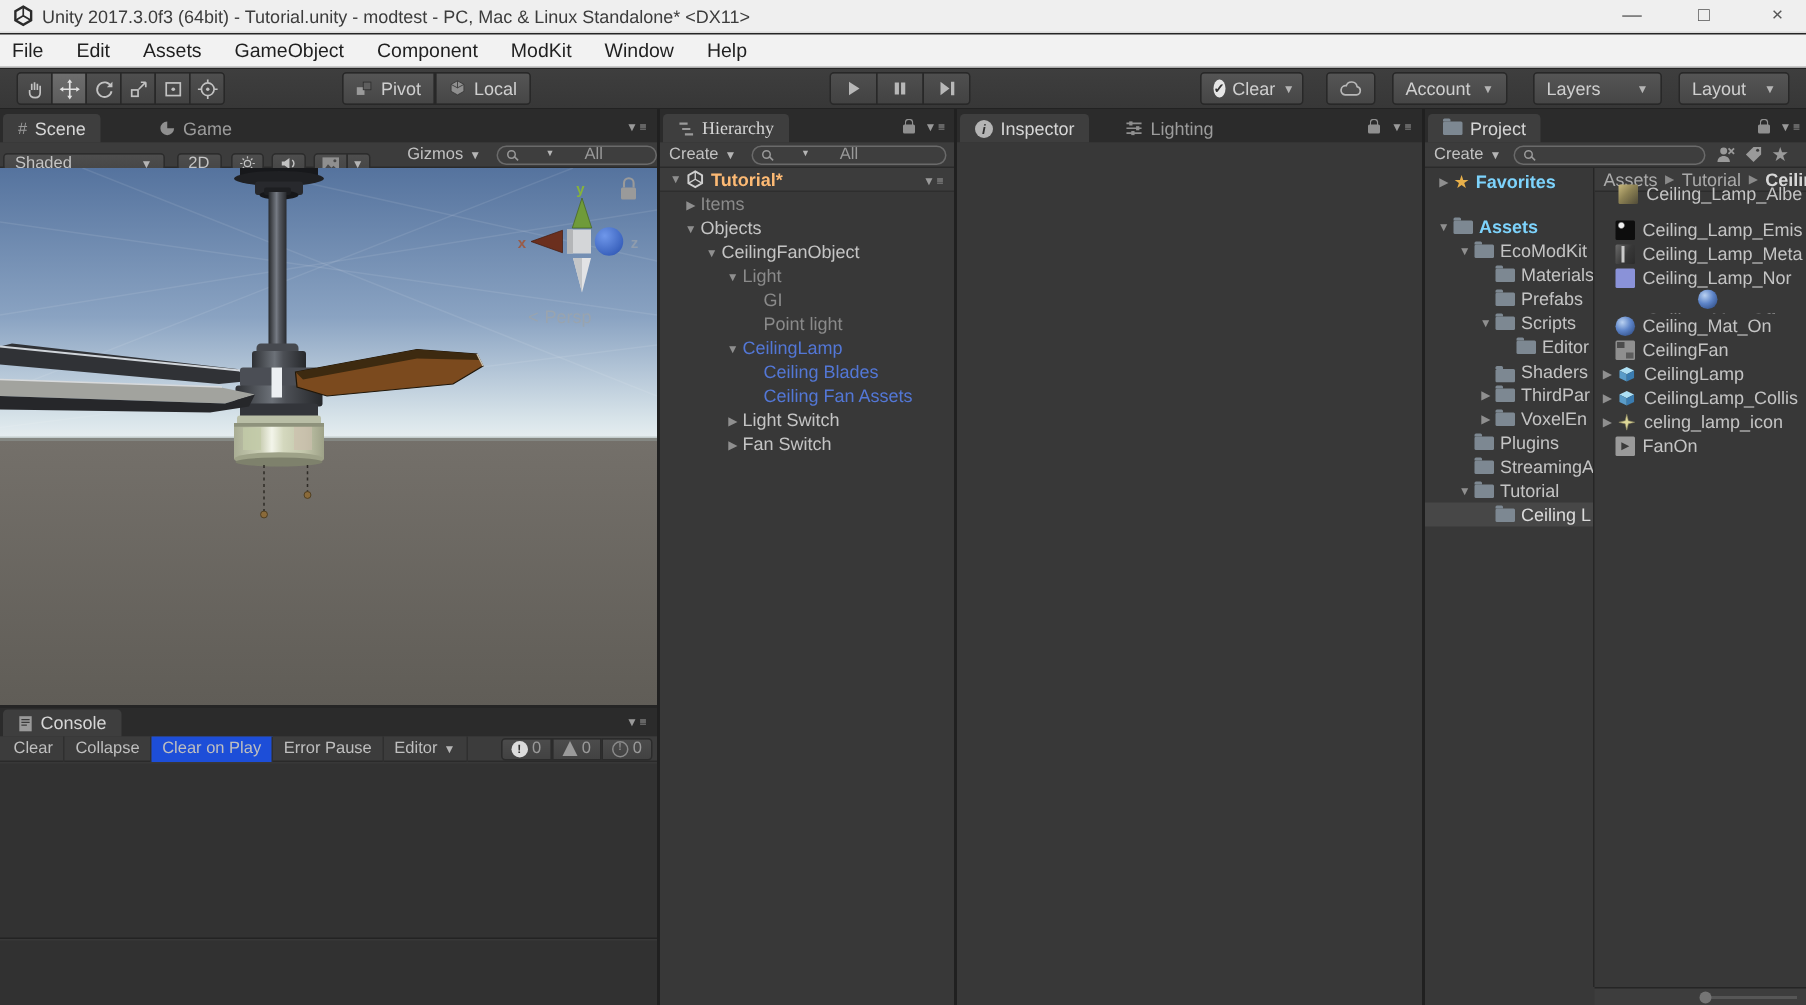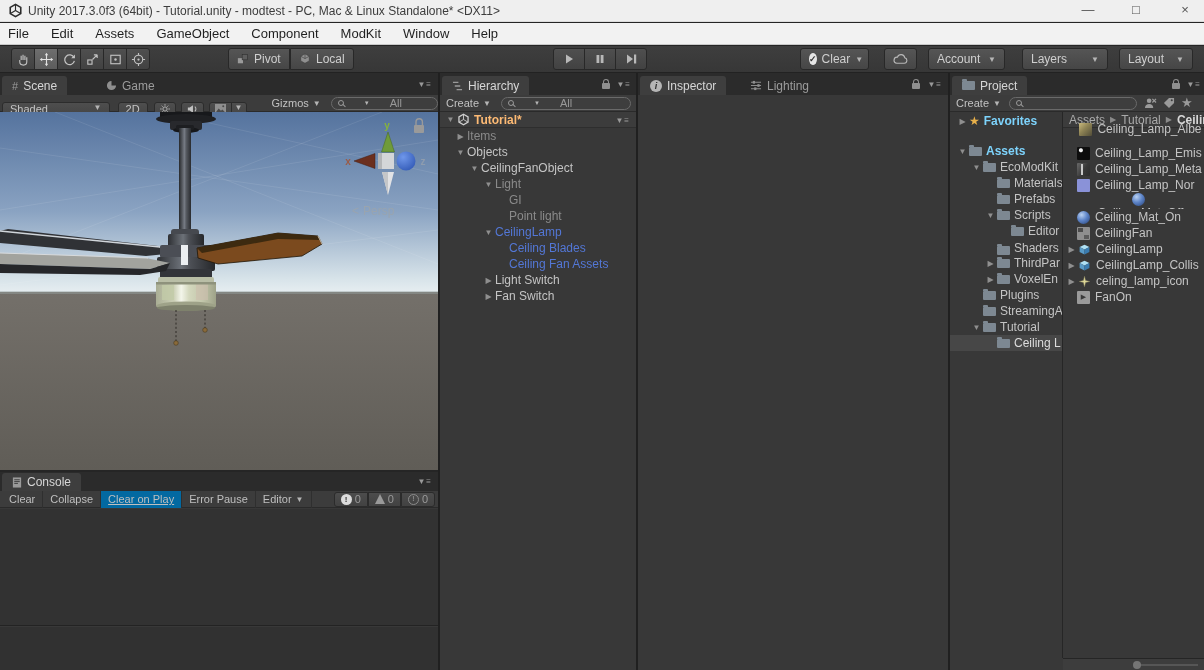--- a/index.html
+++ b/index.html
@@ -32,21 +32,21 @@
   .tab { position:absolute; top:3px; height:19px; border-radius:3px 3px 0 0; font-size:12px; display:flex; align-items:center; gap:5px; padding:0 10px; color:#9c9c9c; background:#303030; }
   .tab.active { background:#3e3e3e; color:#d6d6d6; }
   .paneldd { position:absolute; top:7px; font-size:8px; color:#9a9a9a; letter-spacing:1px; }
   .lock { position:absolute; width:8px; height:6px; background:#8f8f8f; border-radius:1px; }
   .lock::before { content:""; position:absolute; top:-4px; left:1px; width:4px; height:4px; border:1.5px solid #8f8f8f; border-bottom:none; border-radius:3px 3px 0 0; }
   .panel-toolbar { position:absolute; left:0; top:22px; right:0; height:17px; background:#3c3c3c; border-bottom:1px solid #2a2a2a; display:flex; align-items:center; font-size:11px; color:#c2c2c2; }
   .flatdd { display:flex; align-items:center; gap:4px; padding:0 6px; color:#c2c2c2; }
   .search { display:flex; align-items:center; gap:20px; height:13px; border-radius:8px; border:1px solid #6a6a6a; background:#3e3e3e; color:#999; font-size:11px; padding:0 6px; }
   .mag { width:6px; height:6px; border:1px solid #999; border-radius:50%; position:relative; flex:0 0 auto; }
   .mag::after { content:""; position:absolute; width:4px; height:1px; background:#999; transform:rotate(45deg); right:-3px; bottom:-1px; }
-  .mini-btn { height:15px; background:linear-gradient(#4e4e4e,#444); border:1px solid #2c2c2c; color:#c4c4c4; font-size:11px; display:inline-flex; align-items:flex-start; padding:0 7px;margin-top:12px; }
+  .mini-btn { height:15px; background:linear-gradient(#4e4e4e,#444); border:1px solid #2c2c2c; color:#c4c4c4; font-size:11px; display:inline-flex; align-items:center; padding:0 7px;margin-top:12px; }
 
   
   .hrow { position:absolute; left:0; right:0; height:16px; display:flex; align-items:center; font-size:12px; color:#c4c4c4; white-space:nowrap; overflow:hidden; }
   .tri { width:13px; flex:0 0 13px; font-size:8px; color:#8f8f8f; text-align:center; }
   .dim { color:#8a8a8a; }
   .prefab { color:#5377d6; }
   .boldrow { font-weight:bold; color:#7dd3fc; }
   .selrow { background:#474747; }
   .folder { width:13px; height:9px; background:#7d8892; border-radius:1px; position:relative; flex:0 0 13px; margin-right:4px; margin-top:1px; }
   .folder::before { content:""; position:absolute; top:-2px; left:0; width:5px; height:2px; background:#7d8892; border-radius:1px 1px 0 0; }
@@ -60,21 +60,21 @@
   .thumb-metal::after { content:""; position:absolute; left:4px; top:1px; width:2px; height:11px; background:#c9c9c9; }
   .thumb-normal { background:#8a92d8; }
   .sphere { border-radius:50%; background:radial-gradient(circle at 35% 30%, #b9d1f1 0%, #5d84c8 45%, #243f74 100%); }
   .ctrl-icon { background:#8f8f8f; }
   .ctrl-icon::before { content:""; position:absolute; left:1px; top:1px; width:5px; height:4px; background:#4c4c4c; }
   .ctrl-icon::after { content:""; position:absolute; right:1px; bottom:1px; width:5px; height:4px; background:#5c5c5c; }
   .anim-icon { background:#9a9a9a; display:flex; align-items:center; justify-content:center; color:#3a3a3a; font-size:7px; }
 
   
   .cbtn { height:17px; display:inline-flex; align-items:center; padding:0 7px; border-right:1px solid #2f2f2f; color:#bfbfbf; font-size:11px; gap:4px; }
-  .cbtn.on { background:#0369a1;text-decoration:underline; }
+  .cbtn.on { background:#1d4ed8; }
   .ctoggle { height:15px; display:inline-flex; align-items:center; gap:3px; background:linear-gradient(#4c4c4c,#424242); border:1px solid #2b2b2b; padding:0 6px; color:#9a9a9a; font-size:11px; }
   .info-ic { width:11px; height:11px; border-radius:50%; background:#dcdcdc; color:#333; font-size:8px; font-weight:bold; line-height:11px; text-align:center; }
   .warn-ic { width:0; height:0; border-left:5.5px solid transparent; border-right:5.5px solid transparent; border-bottom:10px solid #9a9a9a; position:relative; }
   .err-ic { width:11px; height:11px; border-radius:50%; border:1.5px solid #8a8a8a; color:#8a8a8a; font-size:7px; font-weight:bold; line-height:8px; text-align:center; }
 
   svg { display:block; }
   .vdivider { position:absolute; background:#202020; }
 </style>
 </head>
 <body>
@@ -411,21 +411,21 @@
       </span>
     </div>
     <div style="position:absolute; left:0; top:37px; width:438px; height:117px; background:#323232; border-bottom:1px solid #232323;"></div>
     <div style="position:absolute; left:0; top:155px; width:438px; height:43px; background:#313131;"></div>
   </div>
 
   <div class="vdivider" style="left:438px; top:73px; width:2px; height:597px;"></div>
 
   <div class="panel" style="left:440px; top:73px; width:196px; height:597px;">
     <div class="tabstrip">
-      <div class="tab active" style="left:2px;">
+      <div class="tab active" style="left:2px;font-family:Liberation Serif, serif;">
         <svg width="11" height="10" viewBox="0 0 12 11">
             <path d="M1 1.5h6M3 5.5h6M5 9.5h6" stroke="#9a9a9a" stroke-width="1.6"></path>
           </svg>
         <span>Hierarchy</span>
       </div>
       <span class="lock" style="right:26px; top:10px;"></span>
       <span class="paneldd" style="right:5px;">▼≡</span>
     </div>
     <div class="panel-toolbar">
       <div class="flatdd">

